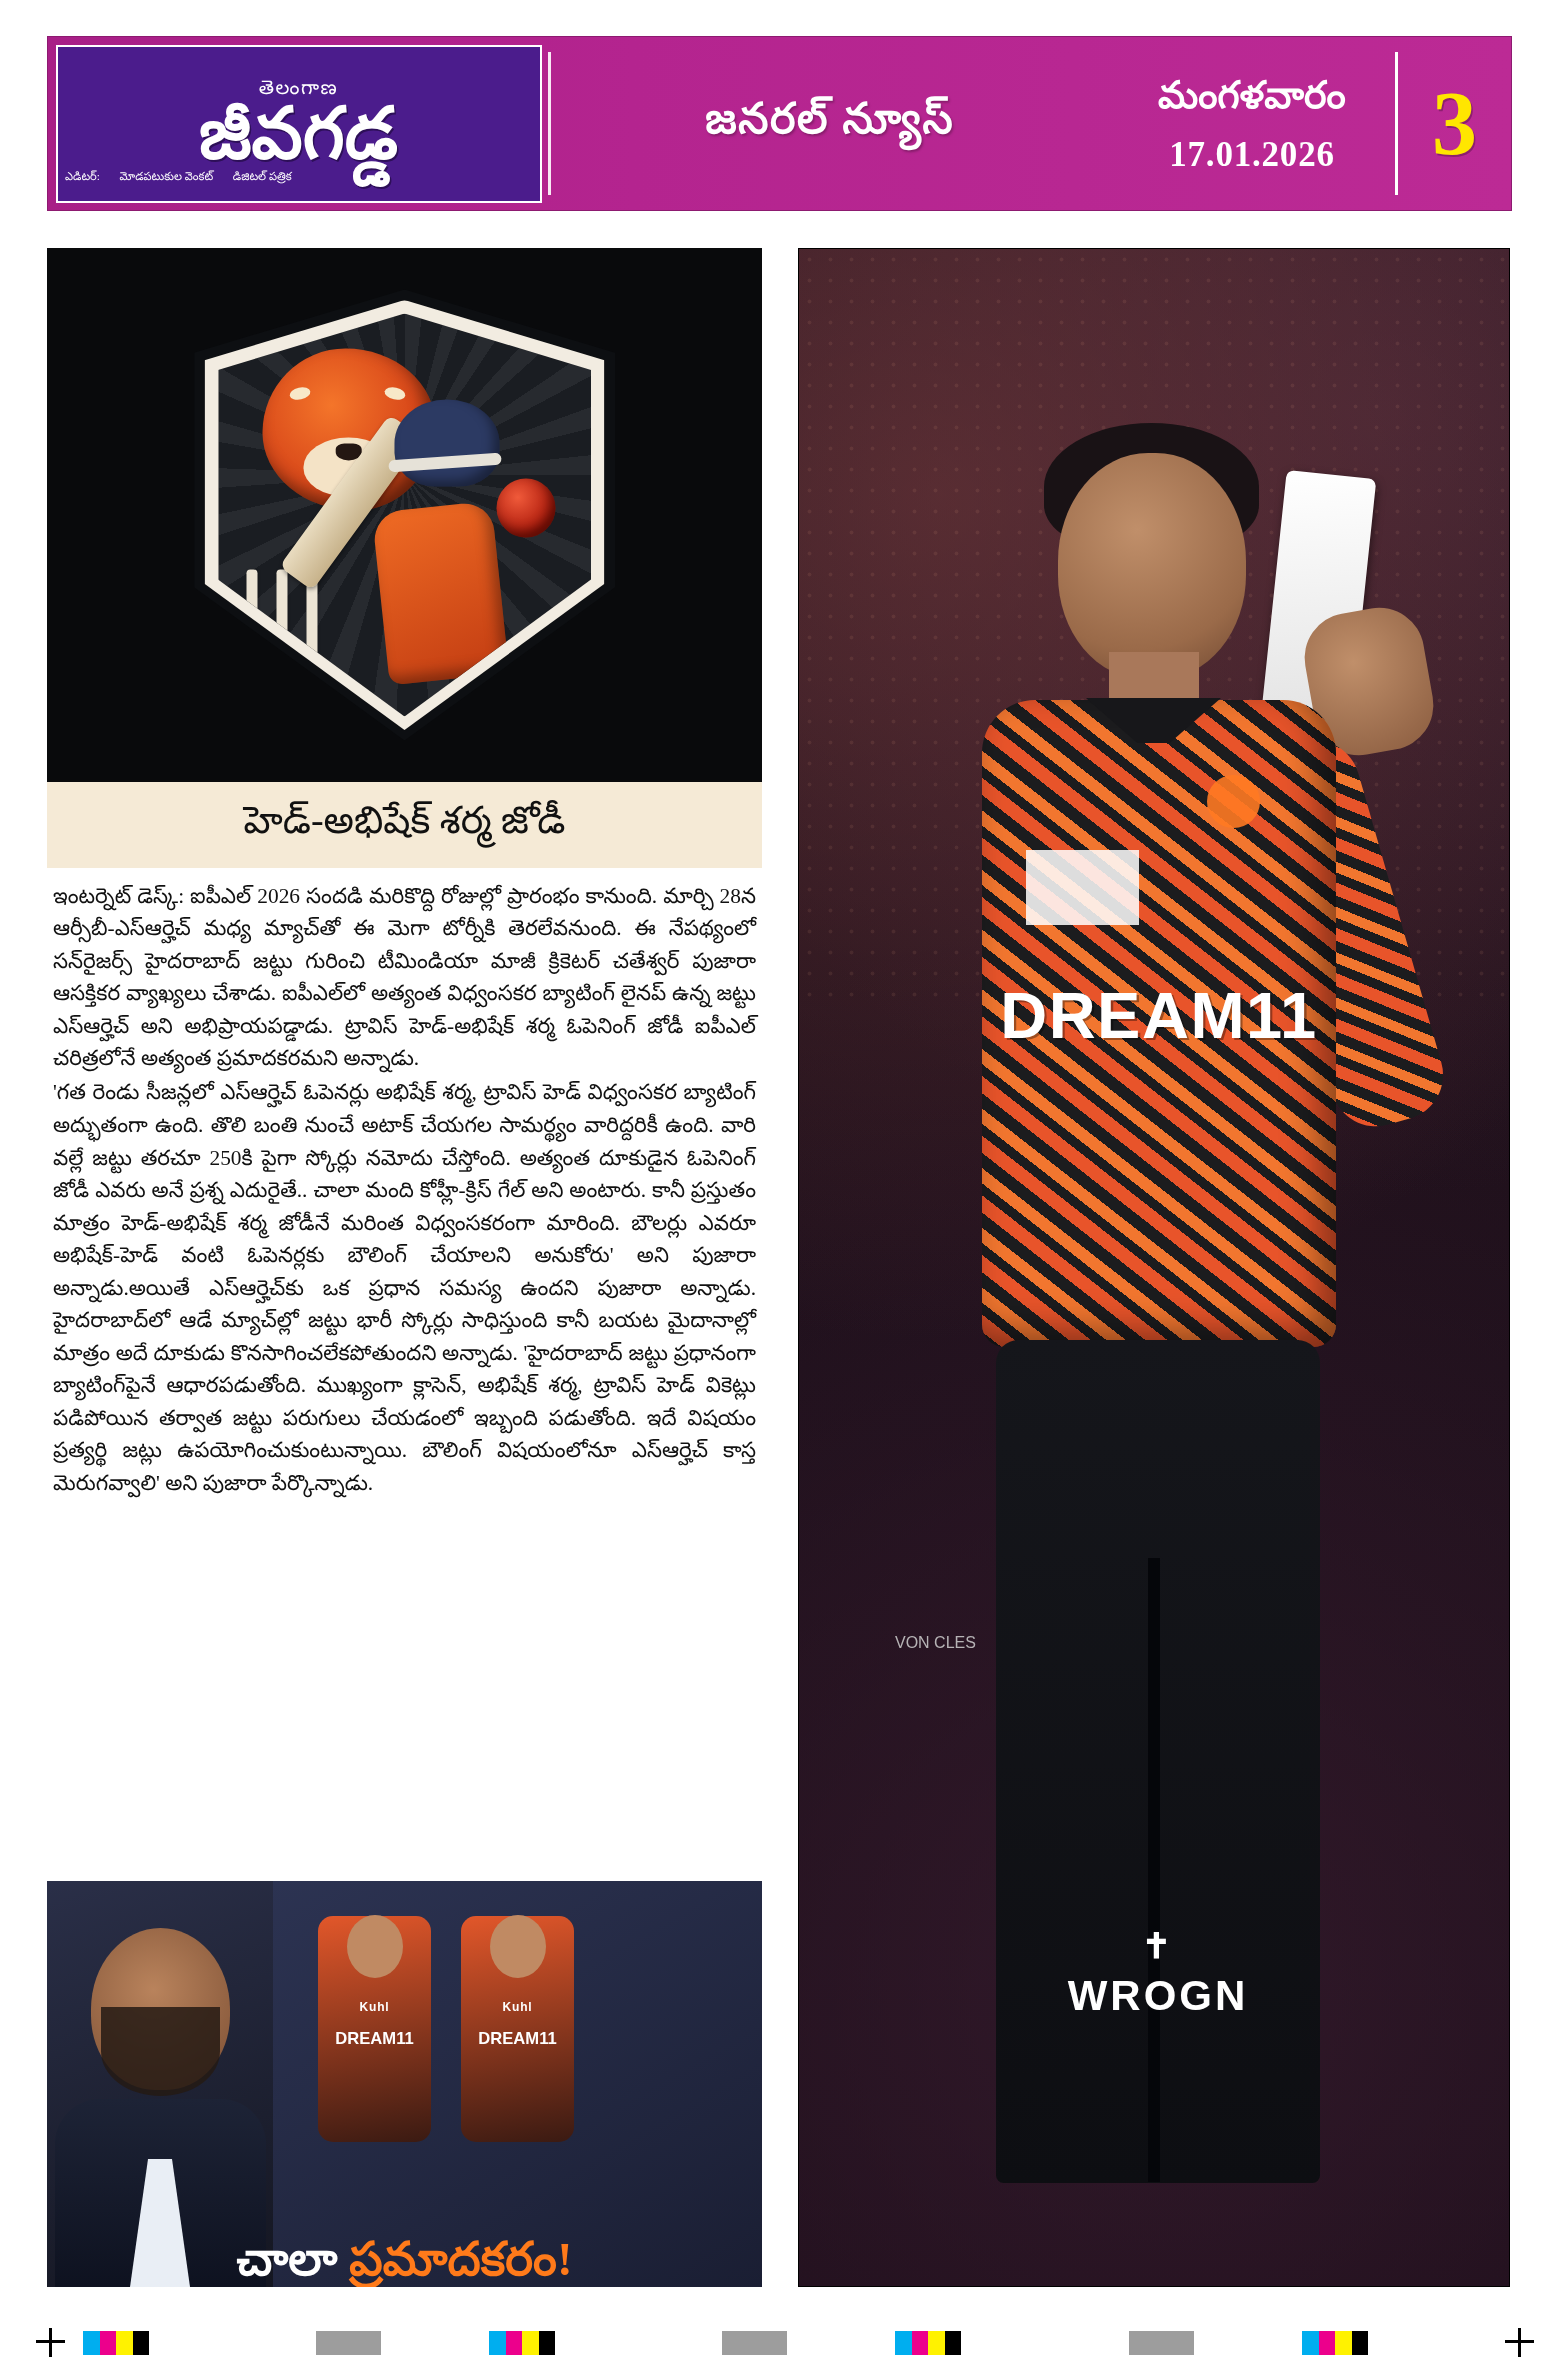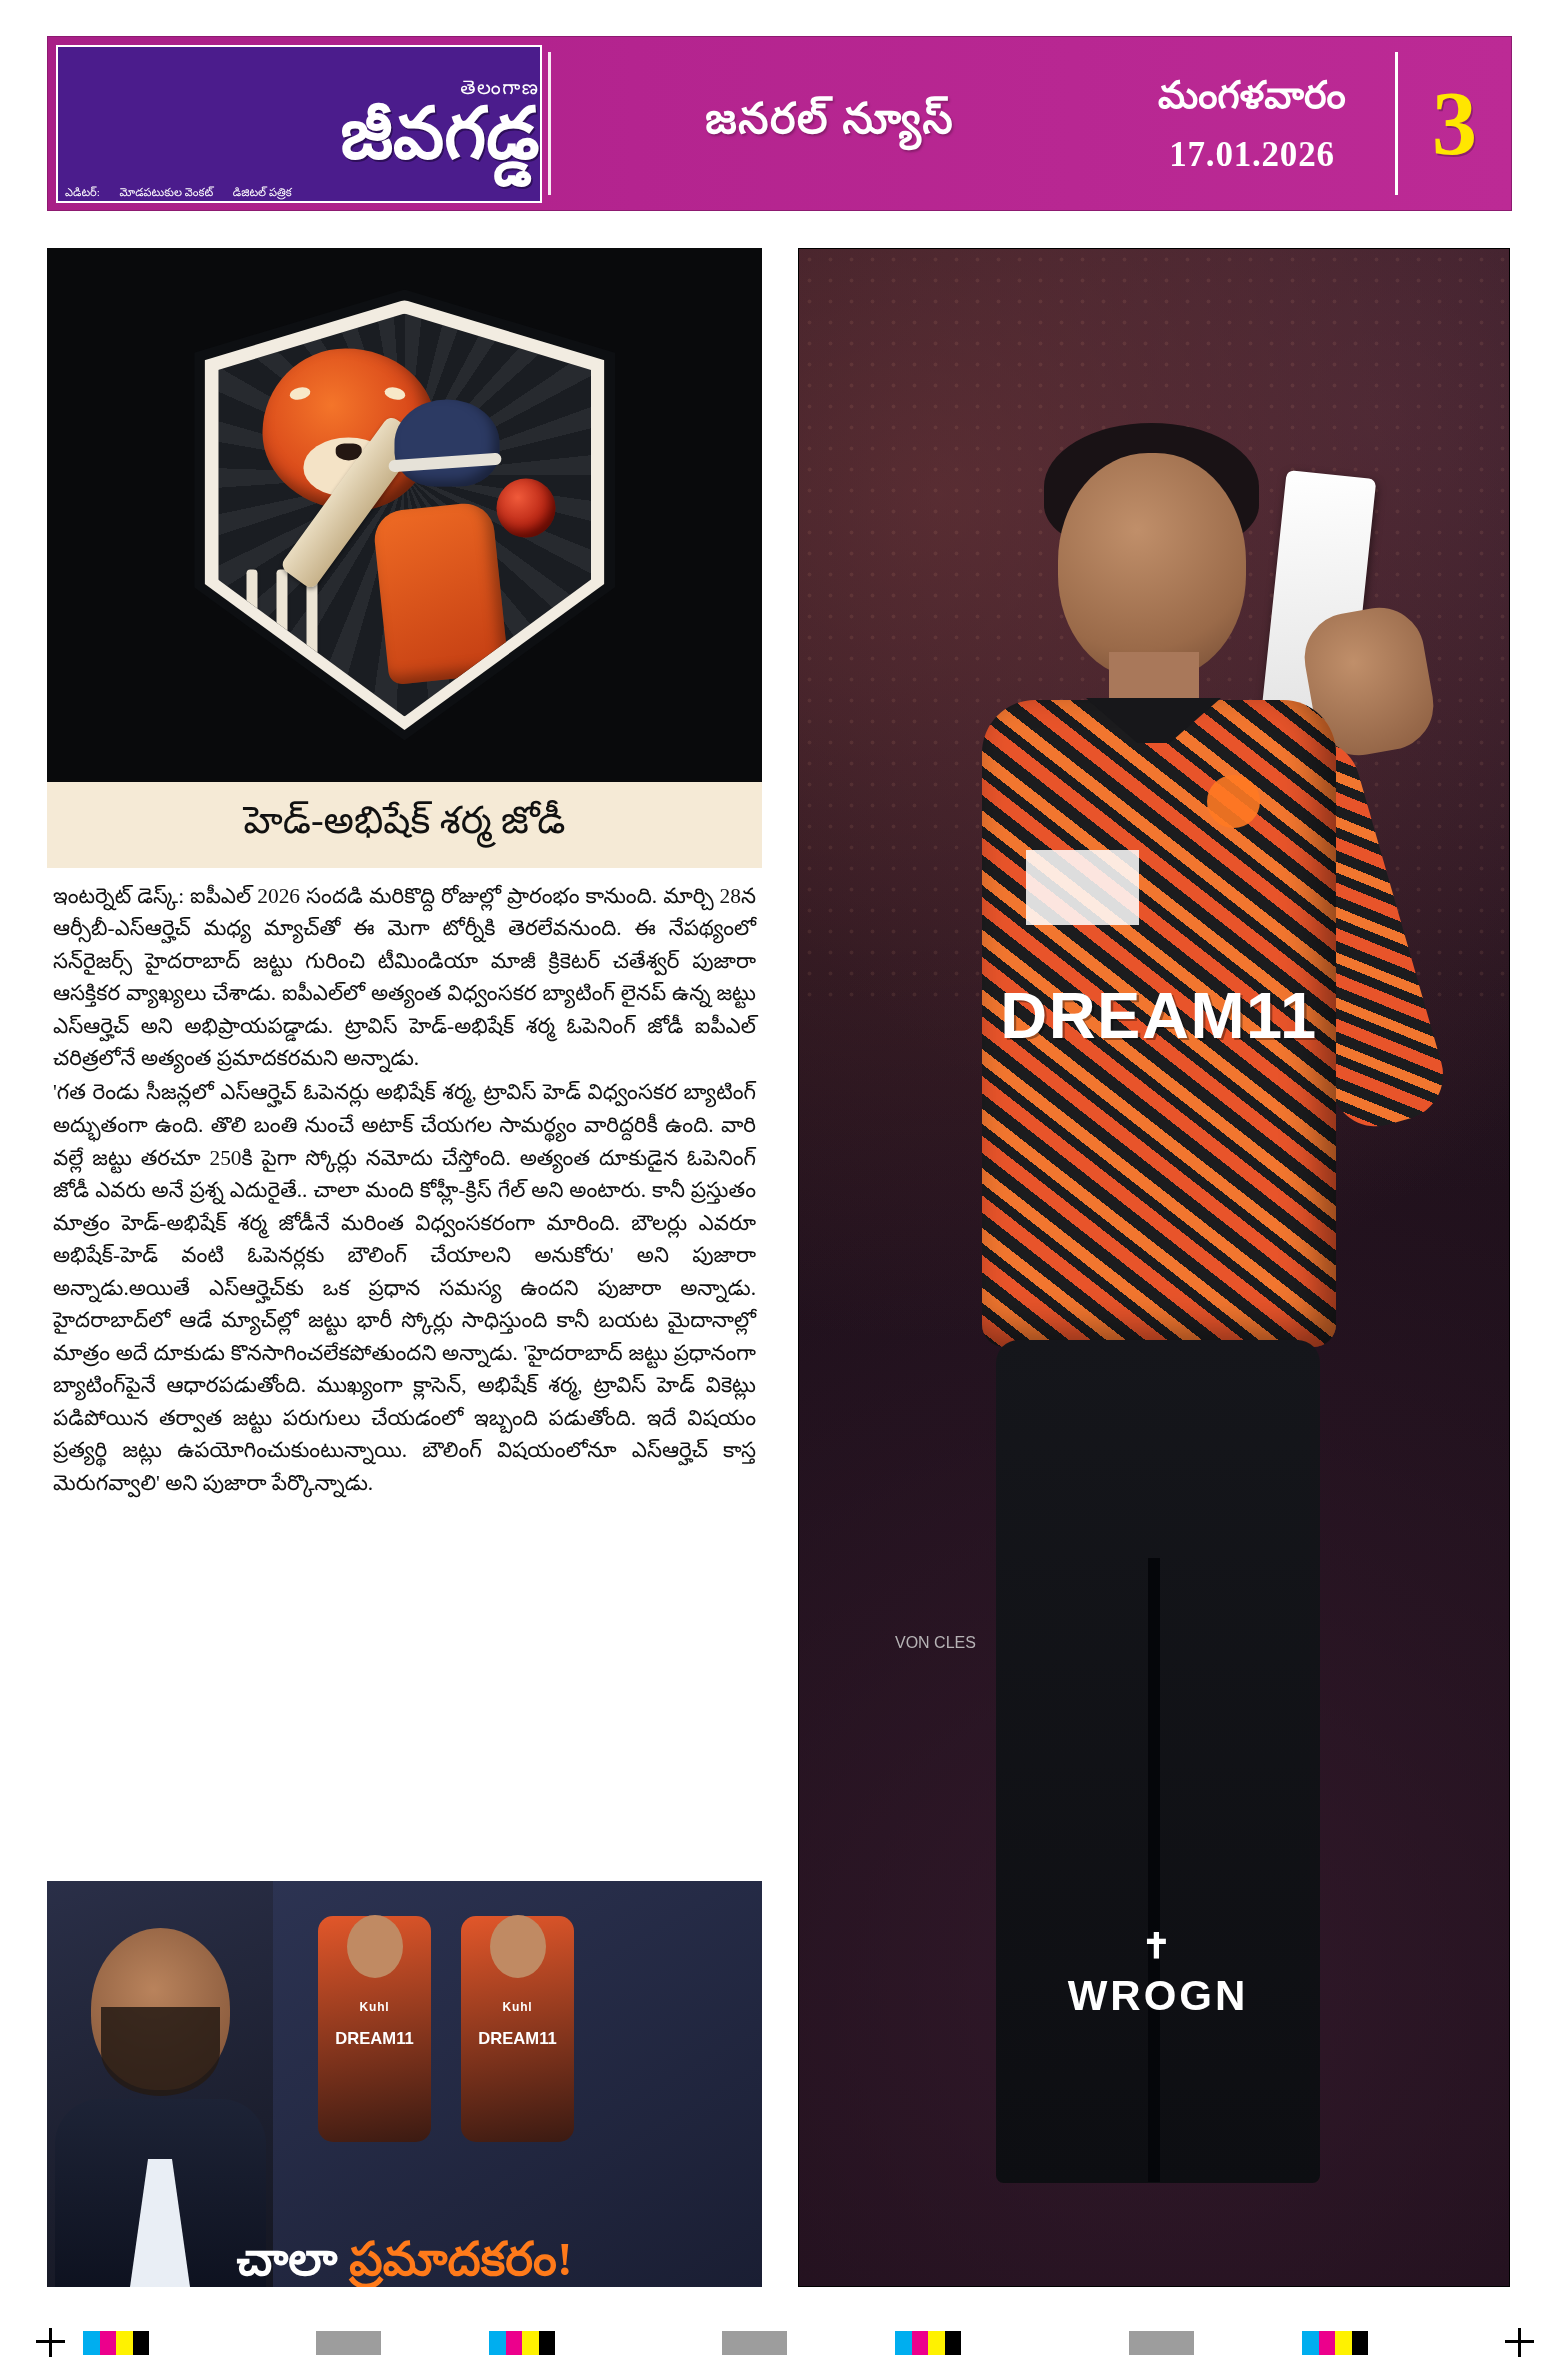--- a/index.html
+++ b/index.html
@@ -22,35 +22,35 @@
     background:#b5238f;
     background:linear-gradient(90deg,#a81f87 0%,#b4248f 40%,#bc2a95 100%);
     border:1.5px solid #8d1a70;
     display:flex;align-items:stretch;
   }
   .mh-logo{
     width:482px;flex:0 0 482px;
     background:#4b1c8c;
     margin:7.5px 6px 7.5px 7.5px;
     border:2.3px solid #ffffff;
-    display:flex;flex-direction:column;align-items:flex-end;justify-content:center;
+    display:flex;flex-direction:column;align-items:center;justify-content:center;
     position:relative;
     color:#ffffff;
   }
   .mh-logo .tel-small{
     font-size:19.6px;letter-spacing:1.5px;color:#ffffff;margin-bottom:-4.5px;
     font-family:"Liberation Serif", serif;
   }
   .mh-logo .tel-big{
     font-size:72px;line-height:1.0;font-weight:bold;color:#ffffff;
     font-family:"Liberation Serif", serif;
     text-shadow:1.5px 1.5px 0 #2d0f58;
   }
   .mh-logo .credits-row{
-    position:absolute;left:7.5px;right:7.5px;bottom:0;
+    position:absolute;left:7.5px;right:7.5px;bottom:16px;
     display:flex;gap:19.6px;font-size:11.3px;color:#fff;
     font-family:"Liberation Serif", serif;
   }
   .mh-divider{
     width:3px;background:#ffffff;margin:15px 0;flex:0 0 3px;opacity:.9;
   }
   .mh-section{
     flex:1 1 auto;display:flex;align-items:center;justify-content:center;
     color:#ffffff;font-size:43px;font-weight:bold;
     font-family:Liberation Sans, sans-serif;

